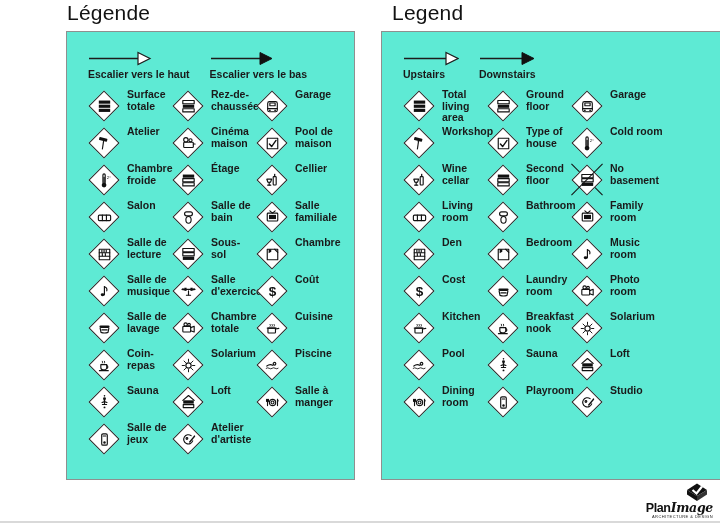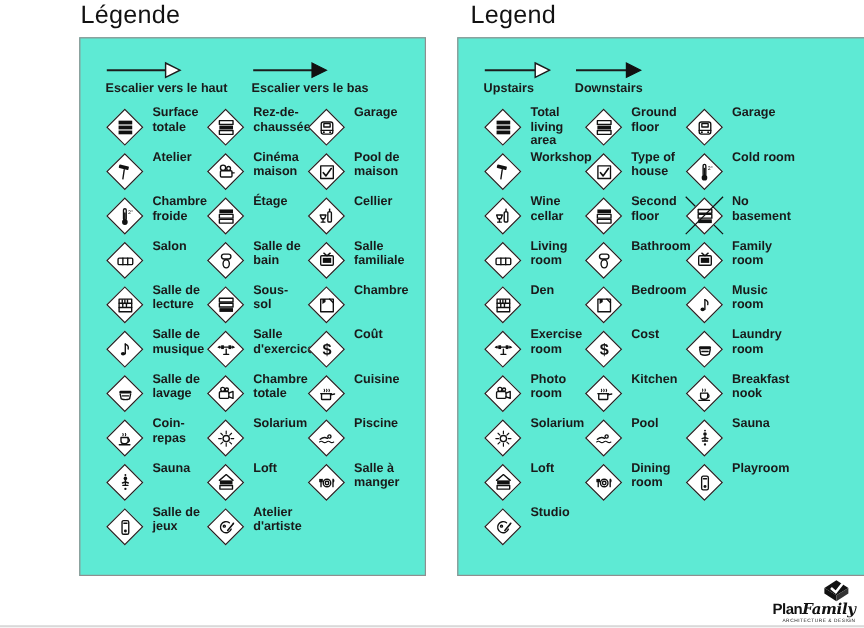--- a/index.html
+++ b/index.html
@@ -683,37 +683,20 @@
             </svg>
           </span>
         </span>
         <span class="label">Music room</span>
       </div>
       <div class="cell">
         <span class="dwrap">
           <span class="diamond"></span>
           <span class="glyph">
             <svg viewBox="0 0 24 24" fill="none" stroke="#111" stroke-width="1.3" stroke-linecap="round" stroke-linejoin="round">
-              <line x1="5" y1="9.5" x2="19" y2="9.5"></line>
-              <rect x="7.2" y="7.7" width="2.6" height="3.6" fill="#111" stroke="none"></rect>
-              <rect x="14.2" y="7.7" width="2.6" height="3.6" fill="#111" stroke="none"></rect>
-              <path d="M6.3 7.9 L3.5 9.5 L6.3 11.1 Z" fill="#111" stroke="none"></path>
-              <path d="M17.7 7.9 L20.5 9.5 L17.7 11.1 Z" fill="#111" stroke="none"></path>
-              <line x1="12" y1="11.3" x2="12" y2="16"></line>
-              <line x1="9.6" y1="16.3" x2="14.4" y2="16.3"></line>
-            </svg>
-          </span>
-        </span>
-        <span class="label">Exercise room</span>
-      </div>
-      <div class="cell">
-        <span class="dwrap">
-          <span class="diamond"></span>
-          <span class="glyph">
-            <svg viewBox="0 0 24 24" fill="none" stroke="#111" stroke-width="1.3" stroke-linecap="round" stroke-linejoin="round">
               <text x="12" y="17.2" text-anchor="middle" font-size="15.5" font-weight="bold" fill="#111" stroke="none" font-family="Liberation Sans, sans-serif">$</text>
             </svg>
           </span>
         </span>
         <span class="label">Cost</span>
       </div>
       <div class="cell">
         <span class="dwrap">
           <span class="diamond"></span>
           <span class="glyph">
@@ -866,17 +849,17 @@
     </div>
 </div>
 
 <div class="logo">
   <svg class="logo-glyph" width="24" height="20" viewBox="0 0 24 20">
     <path d="M2 8 L12 1.5 L22 8 L12 14 Z" fill="#111"></path>
     <path d="M2 8 L12 14 L12 19 L2 12.5 Z" fill="#111"></path>
     <path d="M22 8 L12 14 L12 19 L22 12.5 Z" fill="#333"></path>
     <path d="M7.5 8 L11.5 11.5 L17 4.5" stroke="#fff" stroke-width="2.2" fill="none"></path>
   </svg>
-  <div class="brand"><span class="b">Plan</span><span class="i">Family</span></div>
+  <div class="brand"><span class="b">Plan</span><span class="i">Image</span></div>
   <div class="tagline">ARCHITECTURE &amp; DESIGN</div>
 </div>
 
 <div class="page-edge"></div>
 
 </body></html>

